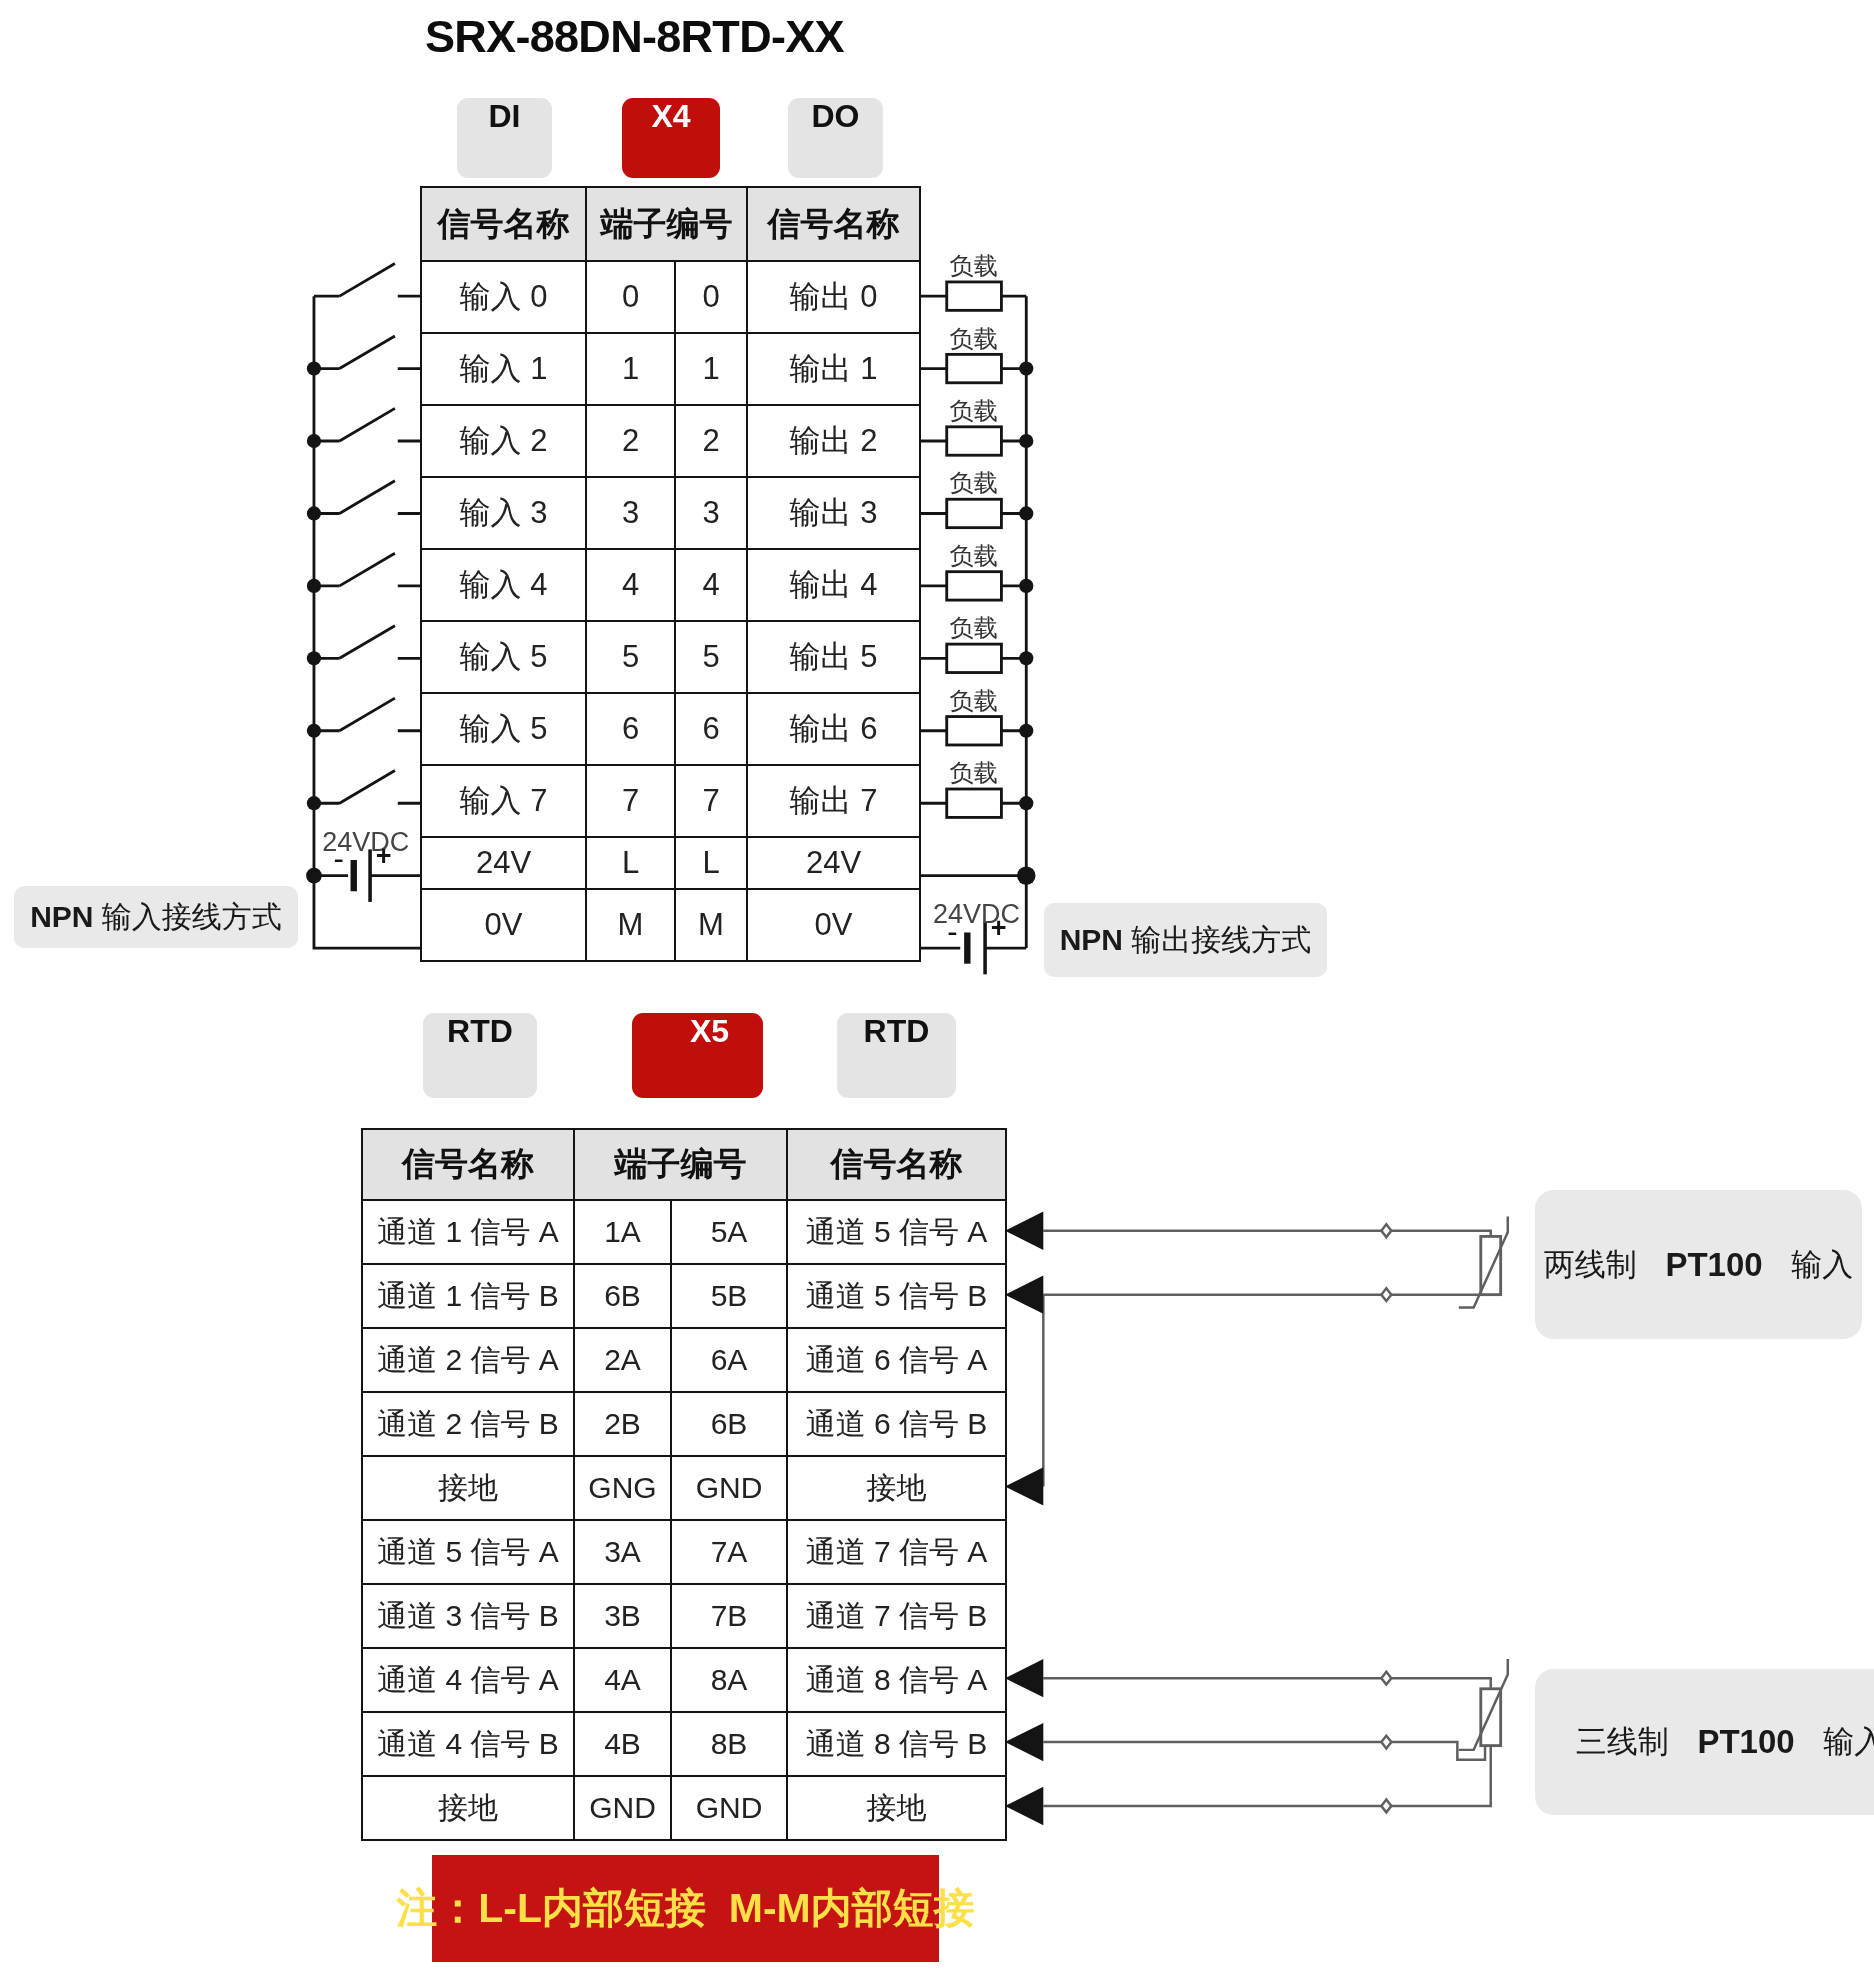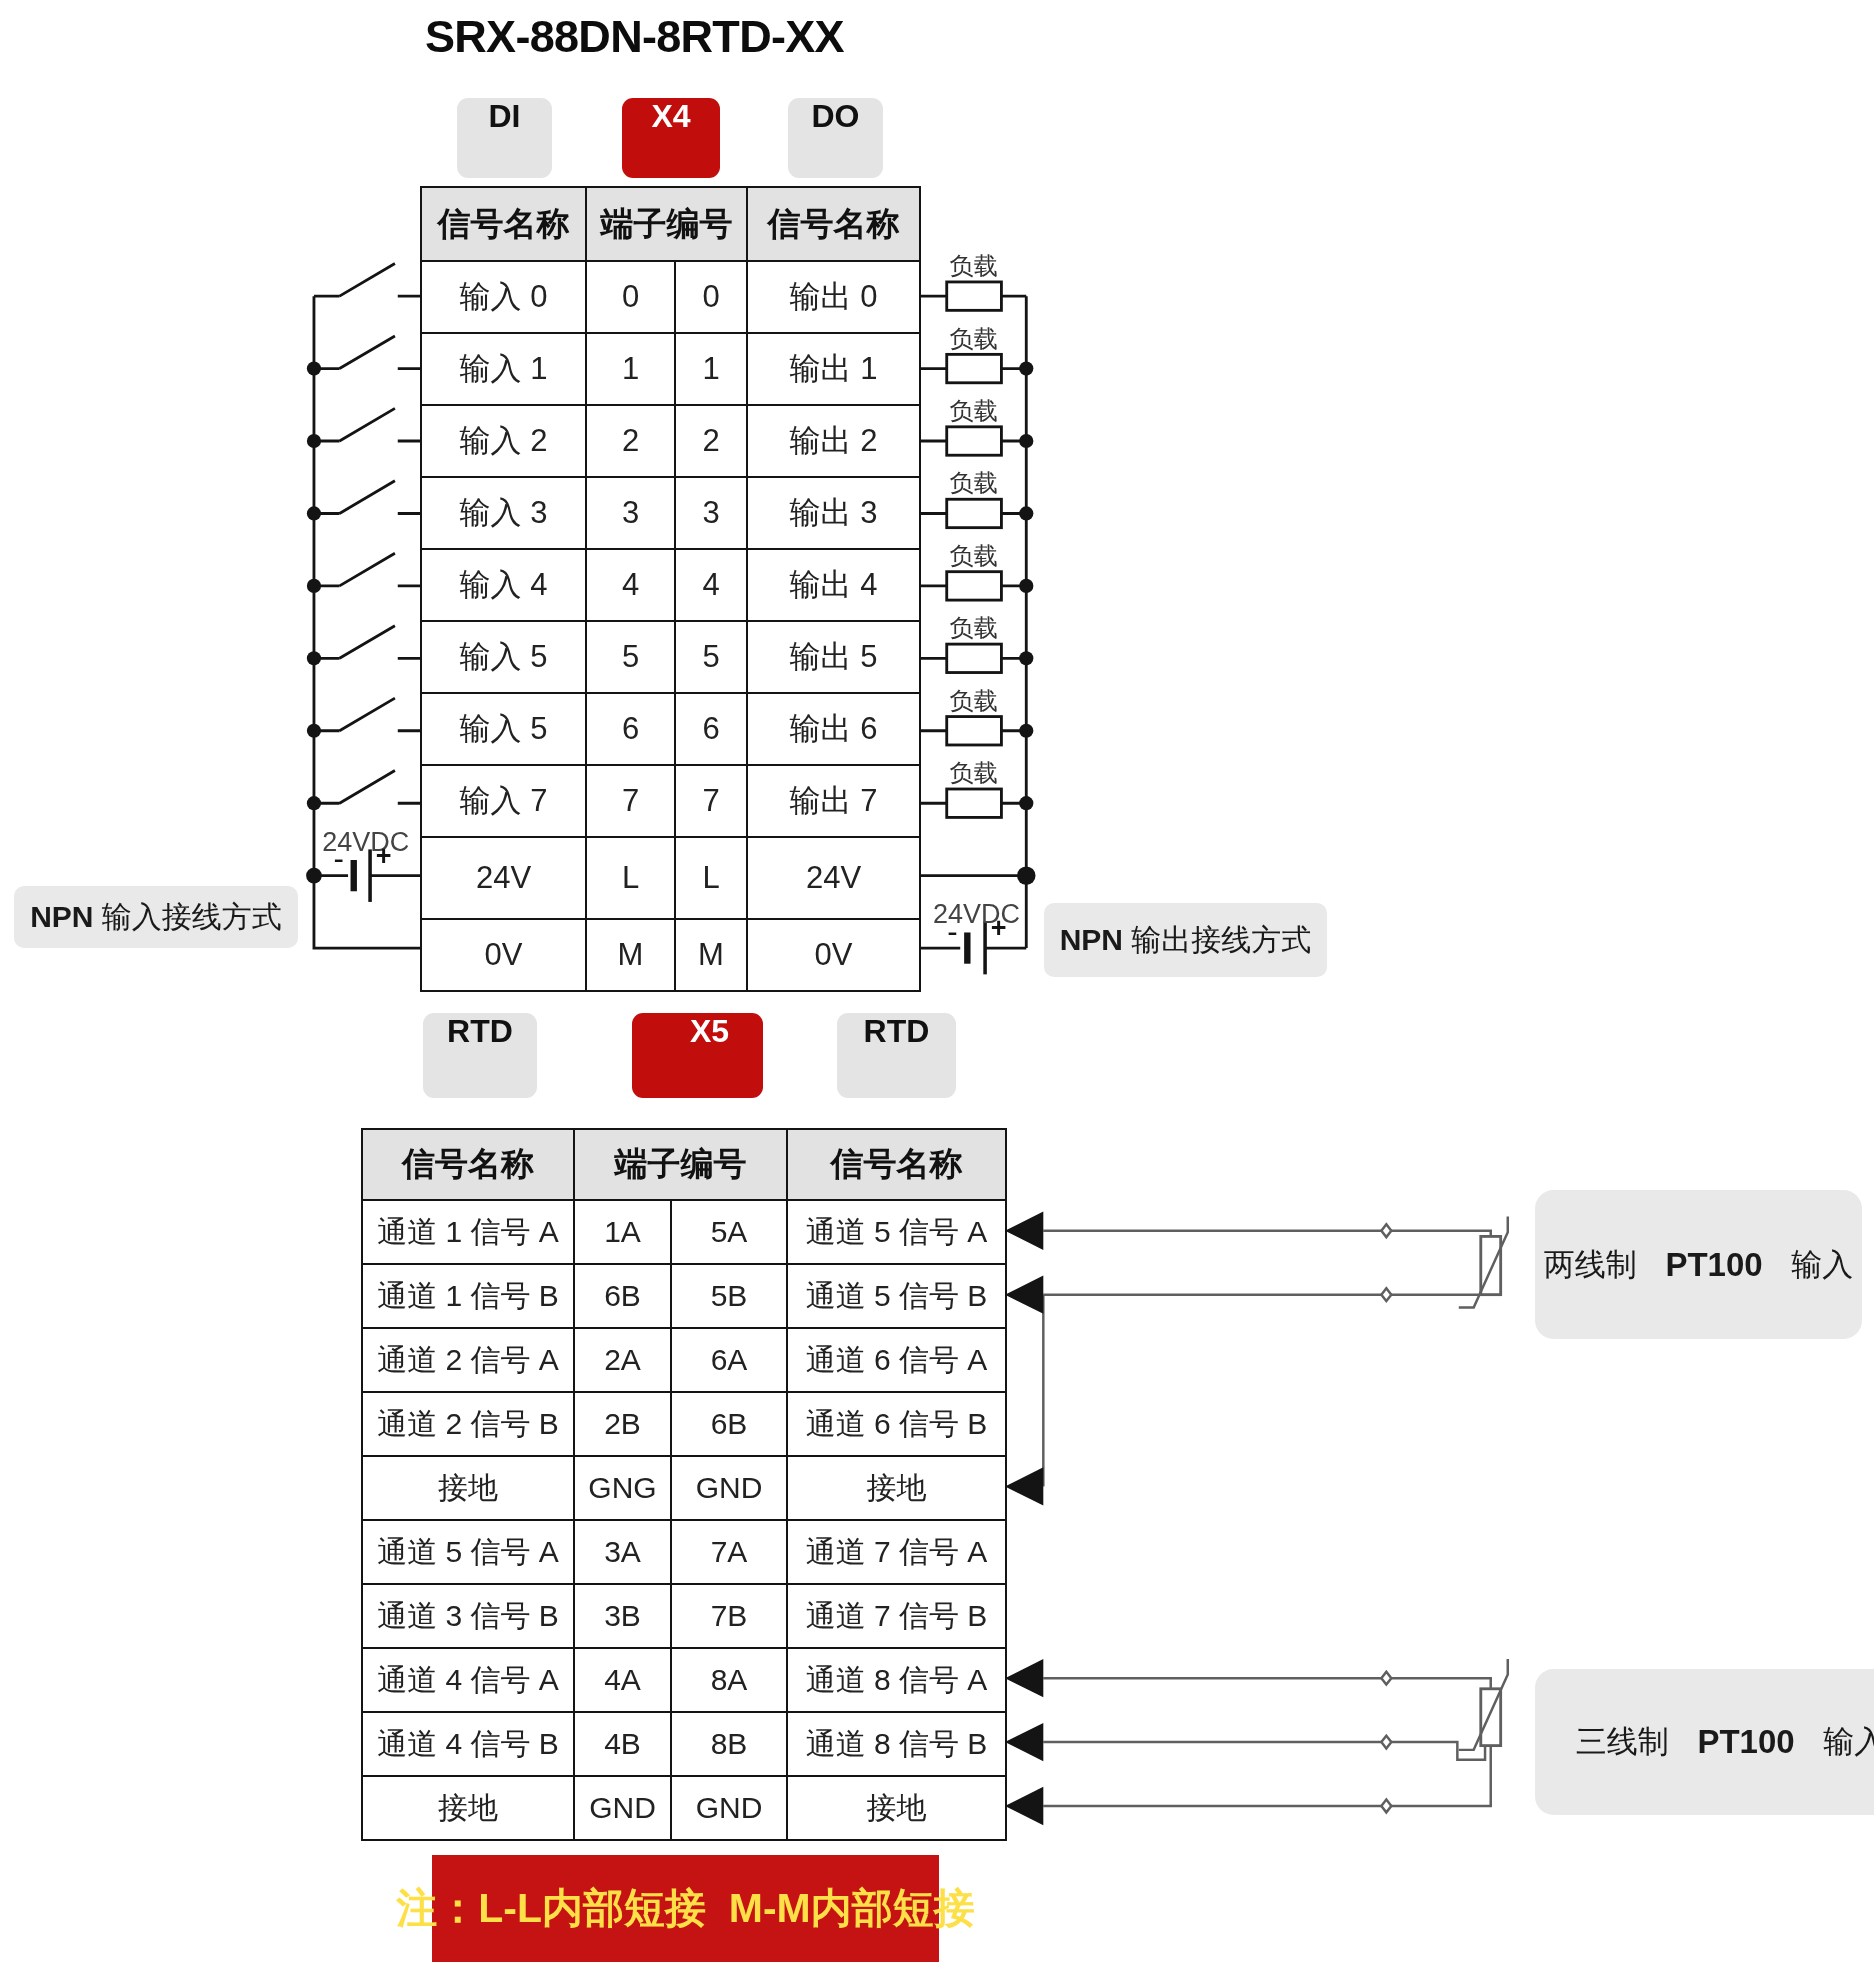--- a/index.html
+++ b/index.html
@@ -101,21 +101,21 @@
           <td>6</td>
           <td>6</td>
           <td>输出 6</td>
         </tr>
       <tr style="height:72px">
           <td>输入 7</td>
           <td>7</td>
           <td>7</td>
           <td>输出 7</td>
         </tr>
-      <tr style="height:82px">
+      <tr style="height:52px">
           <td>24V</td>
           <td>L</td>
           <td>L</td>
           <td>24V</td>
         </tr>
       <tr style="height:72px">
           <td>0V</td>
           <td>M</td>
           <td>M</td>
           <td>0V</td>

